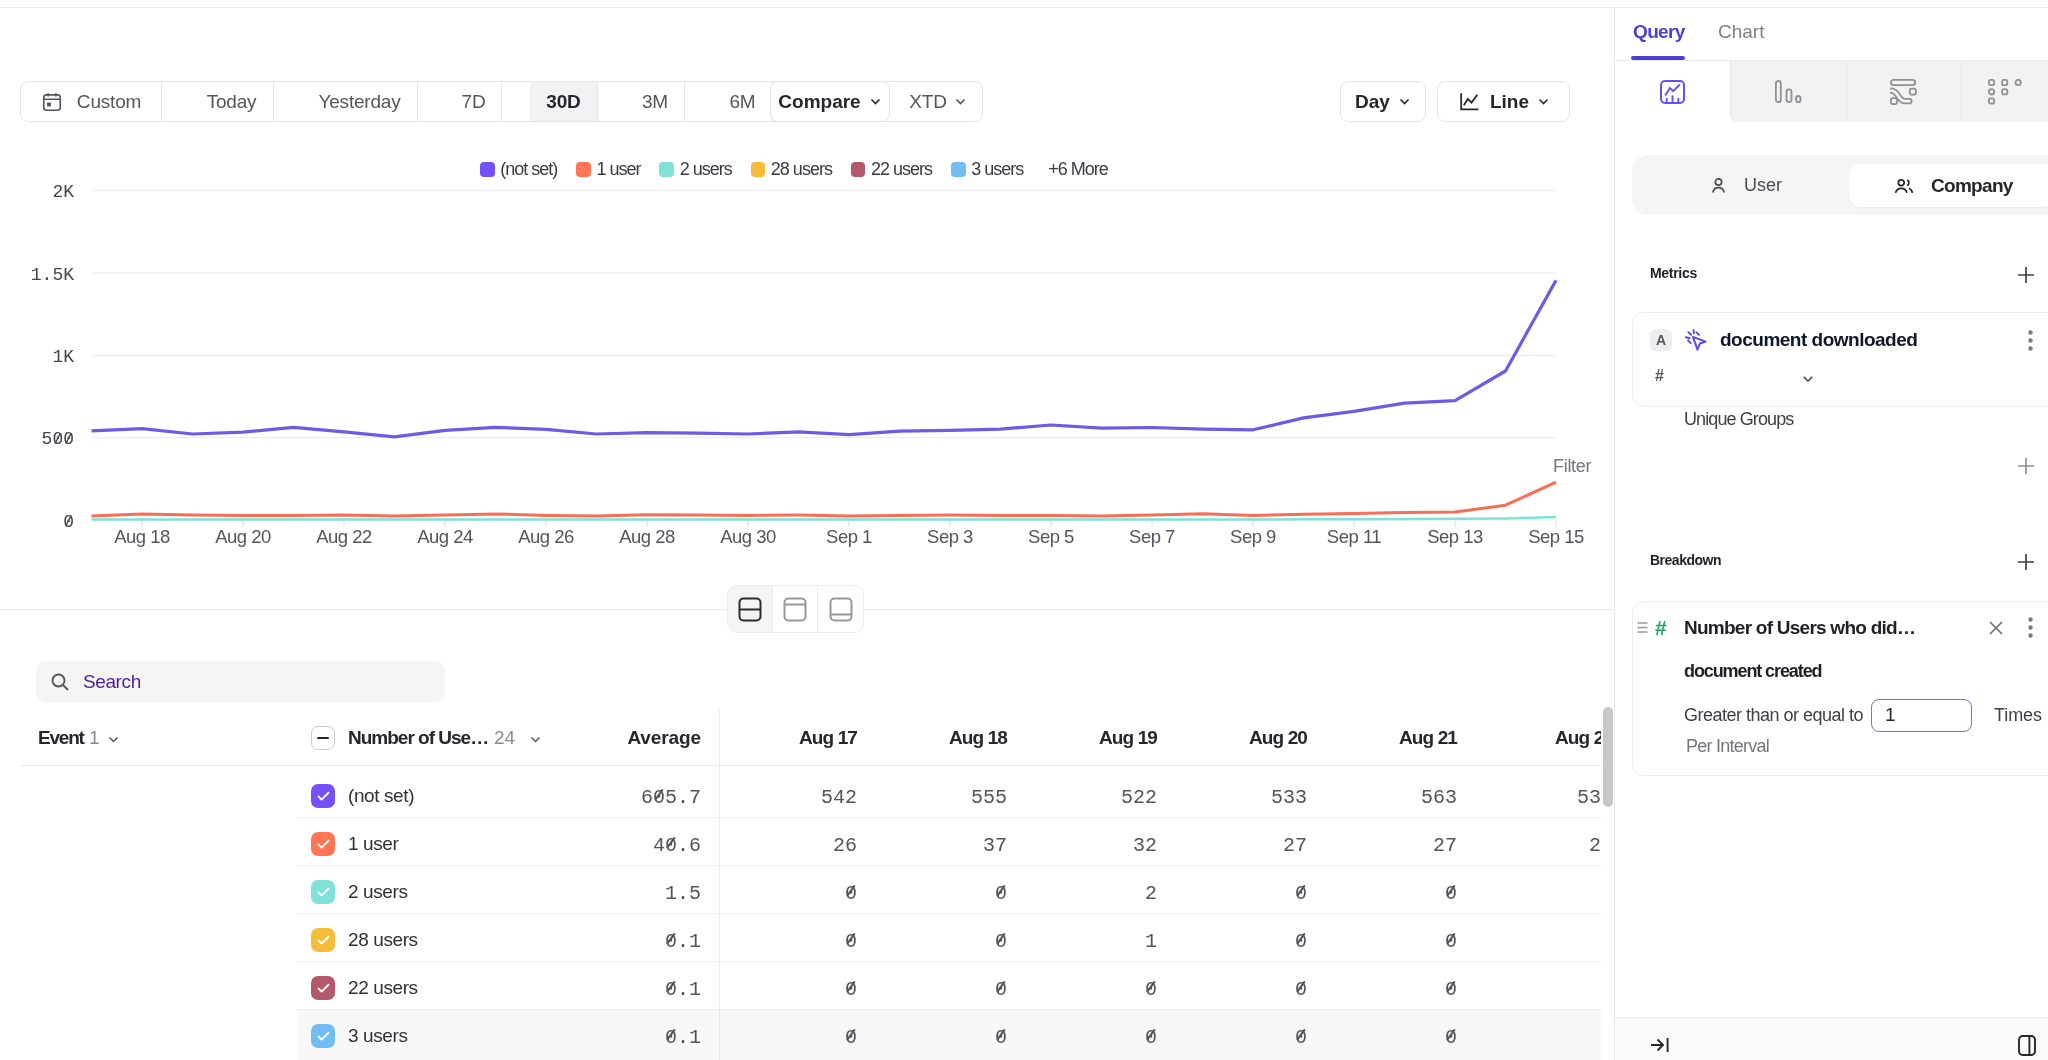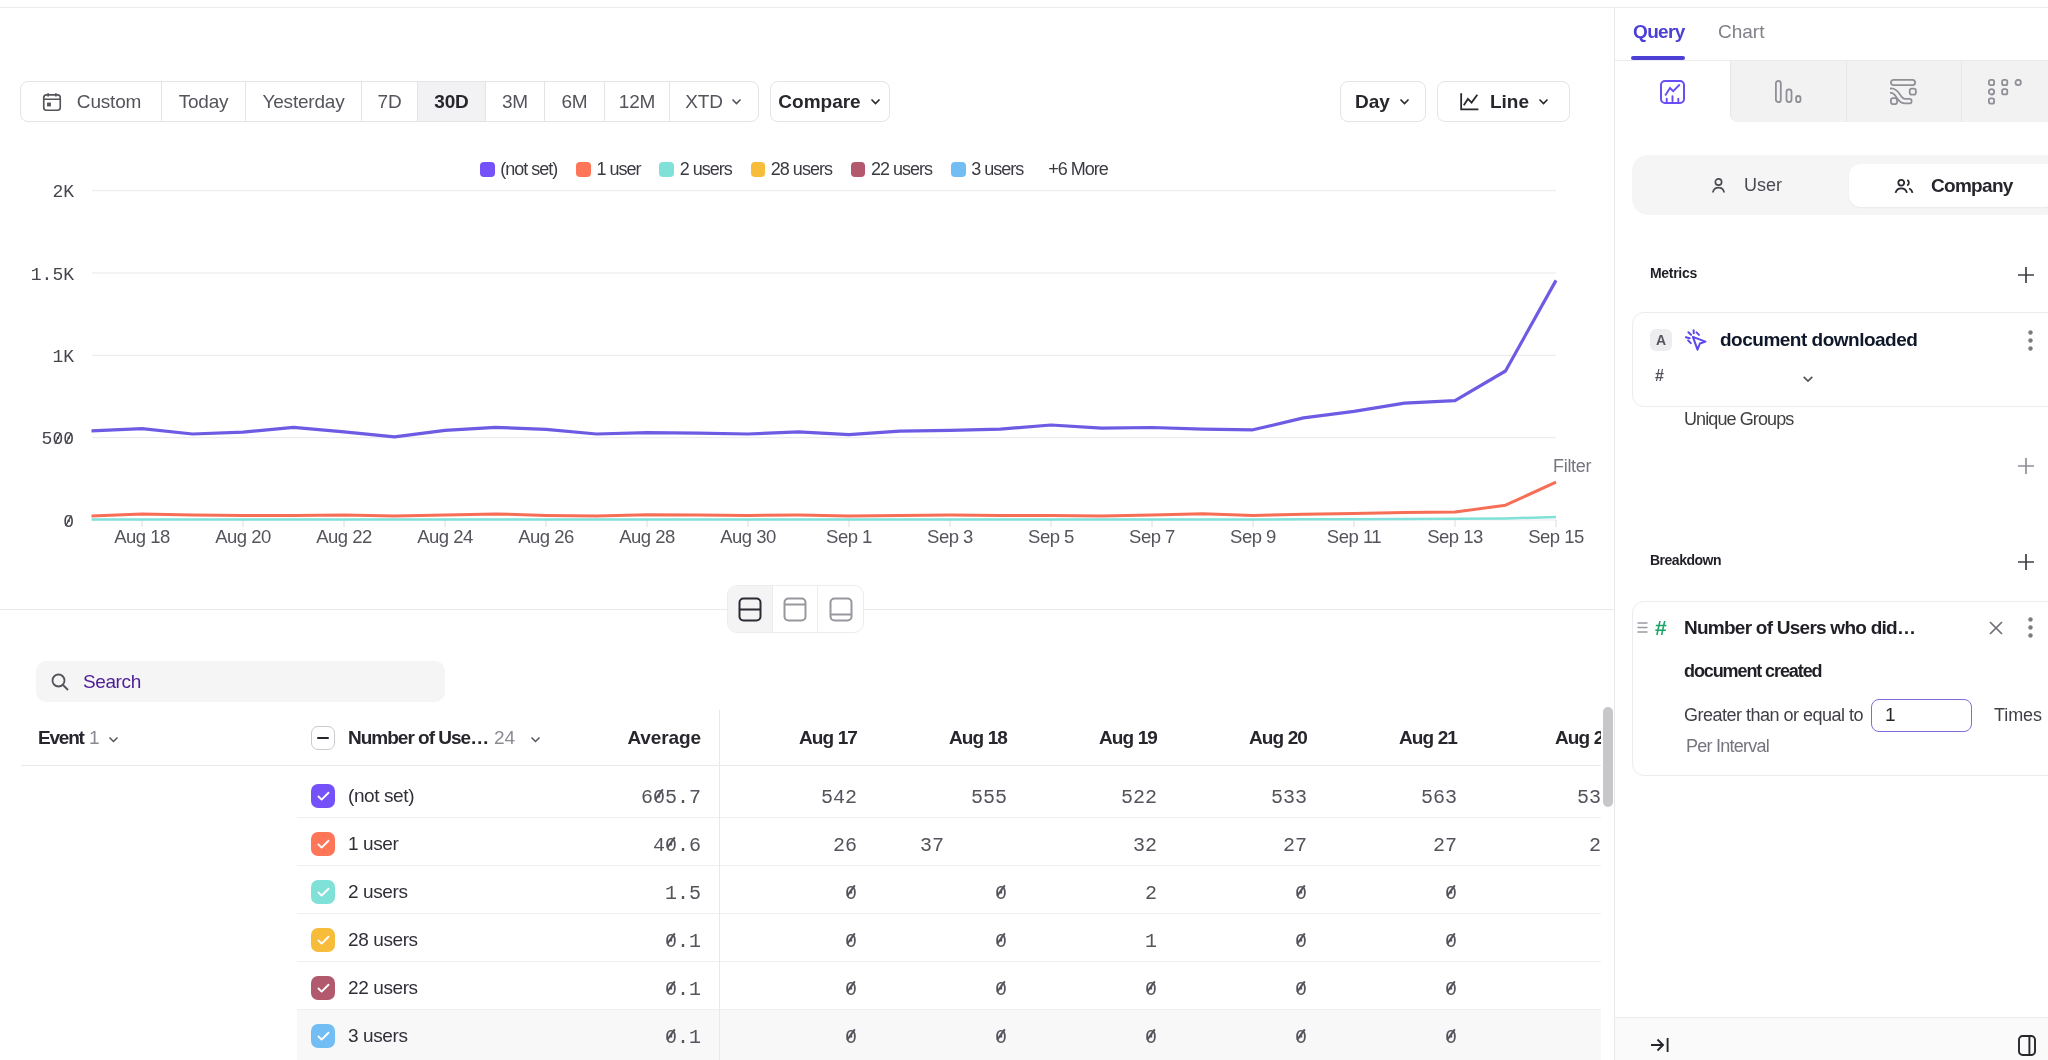--- a/index.html
+++ b/index.html
@@ -31,21 +31,21 @@
 .cbx { width:24px; height:24px; border-radius:7px; display:flex; align-items:center; justify-content:center; }
 
 .side-h { font-size:14px; font-weight:700; color:#1f1f26; letter-spacing:-0.3px; }
 .card { border:1px solid #ececef; border-radius:12px; background:#fff; }
 </style>
 </head>
 <body>
 
 <div class="abs" style="left:0;top:7px;width:2048px;height:1px;background:#ececee;"></div>
 
-<div class="abs seg" style="left:20px;top:81px;">
+<div class="abs seg" style="left:20px;top:81px;gap:28px;">
   <div style="width:141px;gap:14px;">
     <svg width="22" height="22" viewBox="0 0 20 20" fill="none" stroke="#54545c" stroke-width="1.5">
         <rect x="2.5" y="3.5" width="15" height="14" rx="2.5"></rect>
         <path d="M2.5 7.5h15M6.5 2v3M13.5 2v3"></path>
         <rect x="5.5" y="10.5" width="3.5" height="3.5" fill="#54545c" stroke="none"></rect>
       </svg>
     Custom</div>
   <div style="width:84px;">Today</div>
   <div style="width:116px;">Yesterday</div>
   <div style="width:56px;">7D</div>
@@ -212,21 +212,21 @@
   <div class="abs num" style="left:1463px;top:81px;width:150px;text-align:right;">535</div>
   <div class="abs" style="left:297px;top:112px;width:1304px;height:1px;background:#f0f0f2;"></div>
   <div class="abs cbx" style="left:311px;top:127px;background:#ff7557;">
         <svg width="15" height="15" viewBox="0 0 24 24" fill="none" stroke="#fff" stroke-width="3" stroke-linecap="round" stroke-linejoin="round">
           <path d="M20 6 9 17l-5-5"></path>
         </svg>
       </div>
   <div class="abs" style="left:348px;top:128px;font-size:19px;letter-spacing:-0.4px;color:#2f2f37;">1 user</div>
   <div class="abs num" style="left:501px;top:129px;width:200px;text-align:right;">4<i class="z">0</i>.6</div>
   <div class="abs num" style="left:707px;top:129px;width:150px;text-align:right;">26</div>
-  <div class="abs num" style="left:857px;top:129px;width:150px;text-align:center;">37</div>
+  <div class="abs num" style="left:857px;top:129px;width:150px;text-align:right;">37</div>
   <div class="abs num" style="left:1007px;top:129px;width:150px;text-align:right;">32</div>
   <div class="abs num" style="left:1157px;top:129px;width:150px;text-align:right;">27</div>
   <div class="abs num" style="left:1307px;top:129px;width:150px;text-align:right;">27</div>
   <div class="abs num" style="left:1463px;top:129px;width:150px;text-align:right;">24</div>
   <div class="abs" style="left:297px;top:160px;width:1304px;height:1px;background:#f0f0f2;"></div>
   <div class="abs cbx" style="left:311px;top:175px;background:#80e1d9;">
         <svg width="15" height="15" viewBox="0 0 24 24" fill="none" stroke="#fff" stroke-width="3" stroke-linecap="round" stroke-linejoin="round">
           <path d="M20 6 9 17l-5-5"></path>
         </svg>
       </div>

